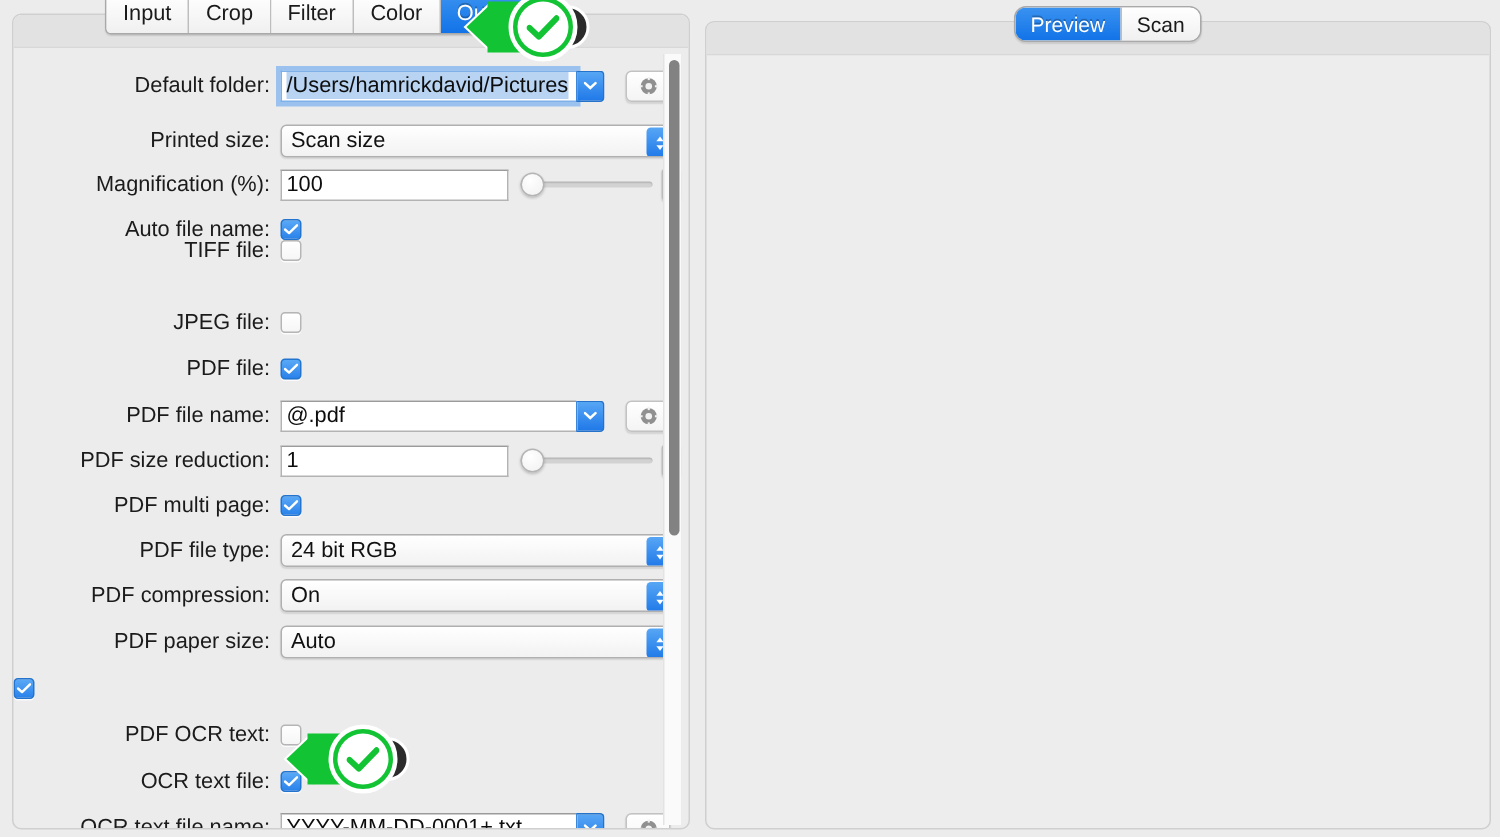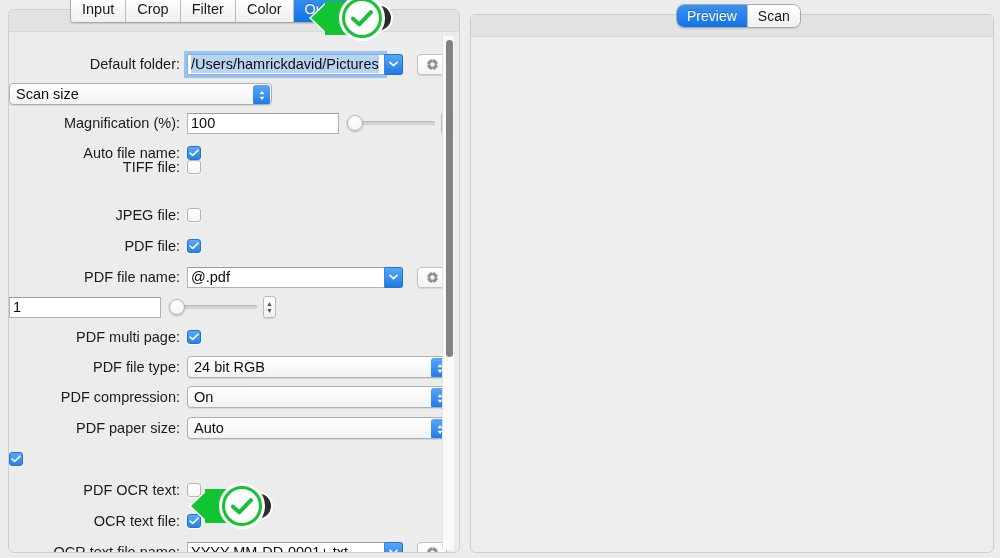--- a/index.html
+++ b/index.html
@@ -289,21 +289,21 @@
 </head>
 <body>
 
 <div id="app">
 
   <div class="panel" id="left-panel">
     <div class="panel-head"></div>
 
     <div class="form">
 
-      <div class="row" style="top:19px;">
+      <div class="row" style="top:12px;">
         <div class="lbl">Default folder:</div>
         <div class="ctl">
           <div class="combo">
             <div class="tf focused" style="width:197px;">
               <span class="sel">/Users/hamrickdavid/Pictures</span>
             </div>
             <div class="cbtn">
               <svg width="9" height="6" viewBox="0 0 9 6">
                   <path d="M1 1.4 L4.5 4.6 L8 1.4" stroke="#fff" stroke-width="1.7" fill="none" stroke-linecap="round"></path>
                 </svg>
@@ -318,20 +318,21 @@
                   <rect x="5.8" y="10.6" width="1.4" height="2.2"></rect>
                   <rect x="0.2" y="5.8" width="2.2" height="1.4"></rect>
                   <rect x="10.6" y="5.8" width="2.2" height="1.4"></rect>
                 </g>
             </svg>
           </div>
         </div>
       </div>
 
       <div class="row" style="top:49px;">
+        <div class="lbl">Printed size:</div>
         <div class="ctl">
           <div class="popup" style="width:263px;">
             <span>Scan size</span>
             <span class="pbtn">
               <svg width="8" height="13" viewBox="0 0 8 13">
                   <path d="M4 2 L6.4 5.2 L1.6 5.2 Z" fill="#fff"></path>
                   <path d="M4 11 L6.4 7.8 L1.6 7.8 Z" fill="#fff"></path>
                 </svg>
             </span>
           </div>
@@ -413,20 +414,21 @@
                   <rect x="5.8" y="10.6" width="1.4" height="2.2"></rect>
                   <rect x="0.2" y="5.8" width="2.2" height="1.4"></rect>
                   <rect x="10.6" y="5.8" width="2.2" height="1.4"></rect>
                 </g>
             </svg>
           </div>
         </div>
       </div>
 
       <div class="row" style="top:262px;">
+        <div class="lbl">PDF size reduction:</div>
         <div class="ctl">
           <div class="tf" style="width:152px;">
             <span>1</span>
           </div>
           <div class="slider" style="width:88px; margin-left:8px;">
             <div class="track"></div>
             <div class="knob"></div>
           </div>
           <div class="stepper" style="margin-left:6px;">
             <span class="ar">▲</span>

